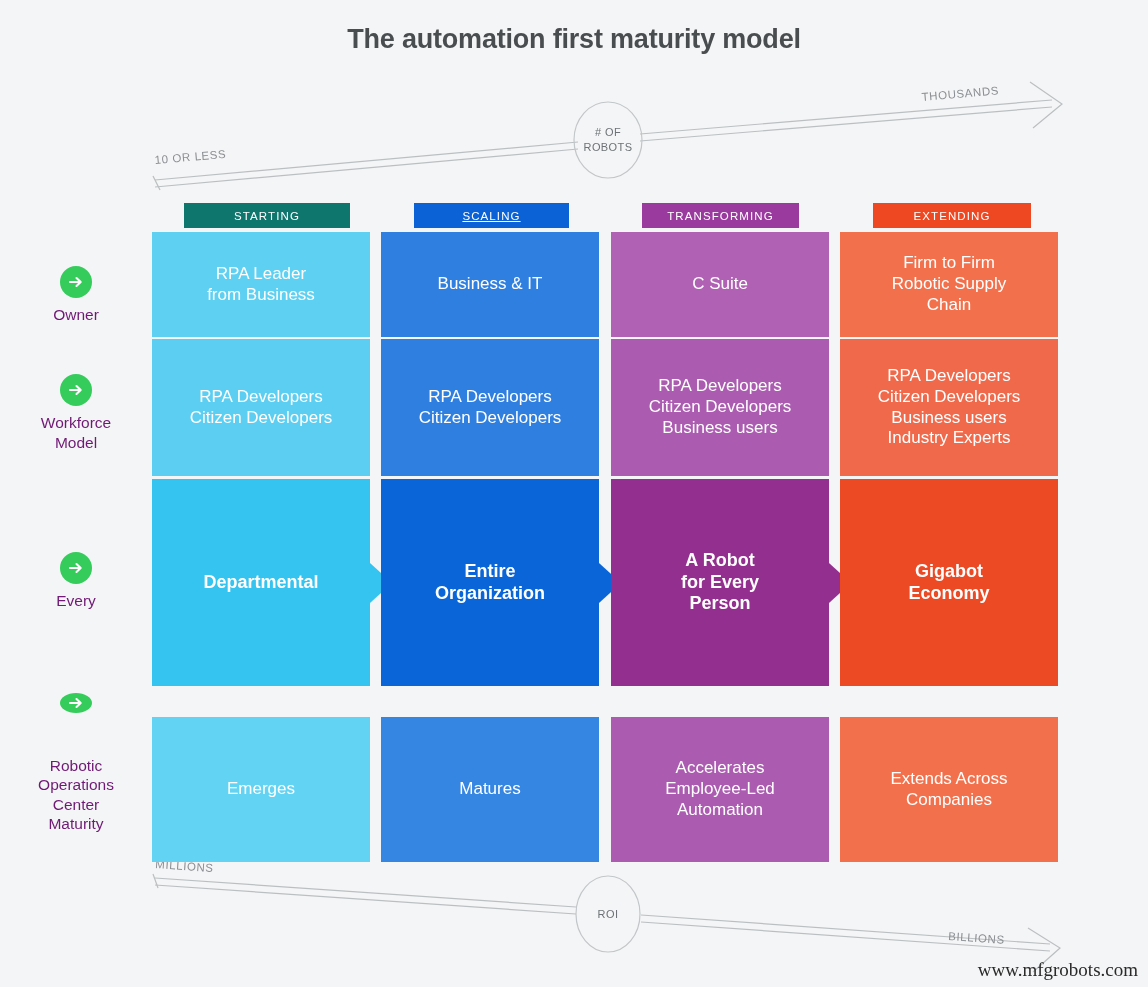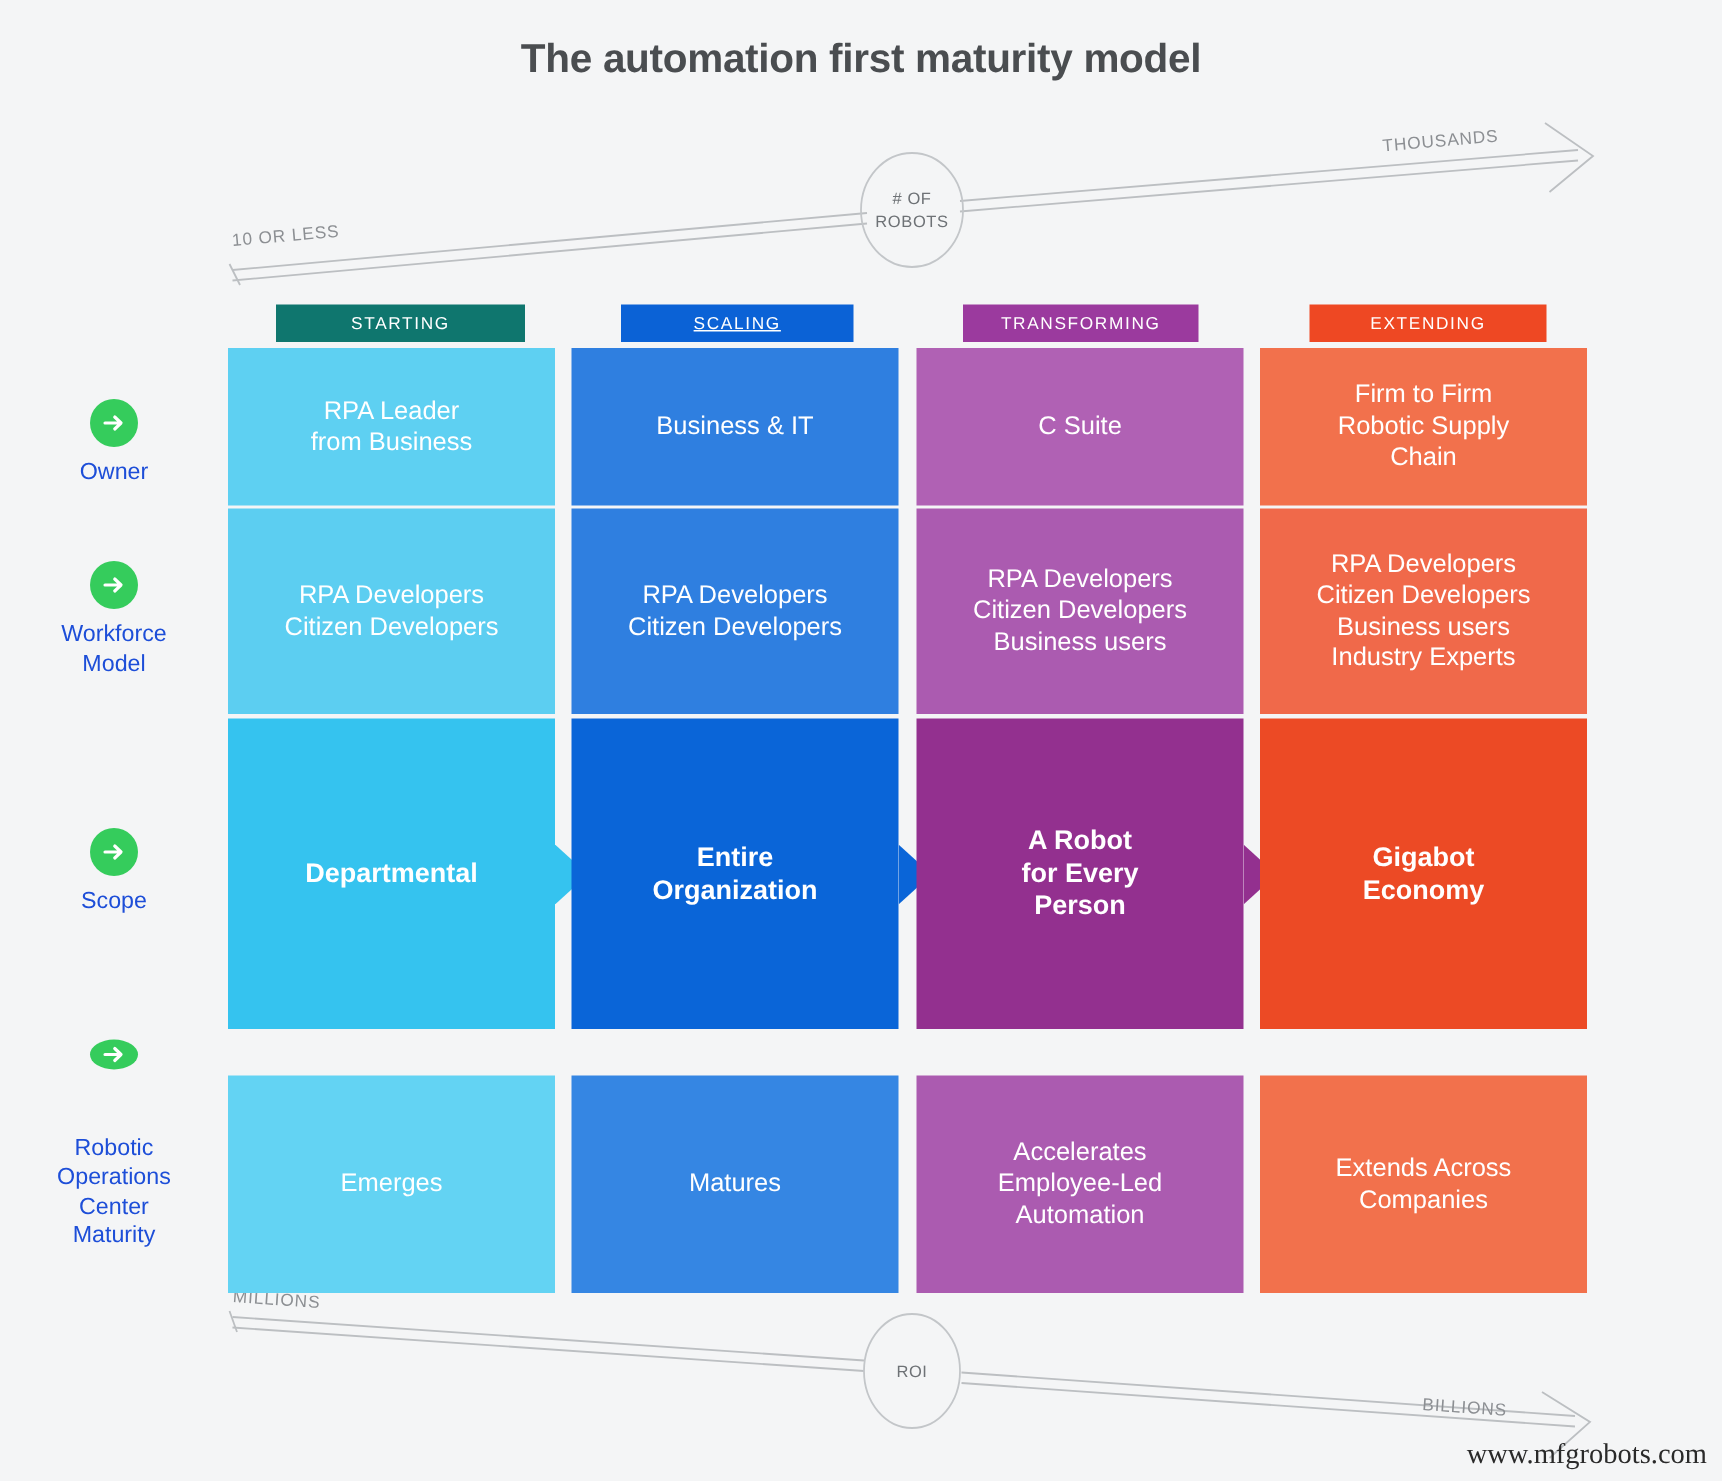--- a/index.html
+++ b/index.html
@@ -75,21 +75,21 @@
     display:flex;flex-direction:column;align-items:center;justify-content:center;
   }
   .arrow-icon{
     width:32px;height:32px;border-radius:50%;
     background:#35cc5c;
     display:flex;align-items:center;justify-content:center;
     margin-bottom:7px;
   }
   .arrow-icon svg{display:block;}
   .rowlabel-text{
-    font-size:15.5px;color:#1d4ed8;text-align:center;line-height:1.25;
+    font-size:15.5px;color:#701a75;text-align:center;line-height:1.25;
     font-family:"Liberation Sans", sans-serif;
   }
 
   .watermark{
     position:absolute;right:10px;bottom:6px;
     font-family:"Liberation Serif", serif;
     font-size:19px;color:#2a2a2a;
   }
 </style>
 </head>
@@ -151,21 +151,21 @@
         <div>Model</div>
       </div>
     </div>
 
     <div class="rowlabel" style="top:330px;height:96px;">
       <div class="arrow-icon">
         <svg width="20" height="20" viewBox="0 0 20 20">
             <path d="M4 10h10M10.5 6l4.2 4-4.2 4" stroke="#ffffff" stroke-width="2.1" fill="none" stroke-linecap="round" stroke-linejoin="round"></path>
           </svg>
       </div>
-      <div class="rowlabel-text">Scope</div>
+      <div class="rowlabel-text">Every</div>
     </div>
 
     <div class="rowlabel" style="top:495px;height:130px;gap:36px;">
       <div class="arrow-icon">
         <svg width="20" height="20" viewBox="0 0 20 20">
             <path d="M4 10h10M10.5 6l4.2 4-4.2 4" stroke="#ffffff" stroke-width="2.1" fill="none" stroke-linecap="round" stroke-linejoin="round"></path>
           </svg>
       </div>
       <div class="rowlabel-text">
         <div>Robotic</div>

